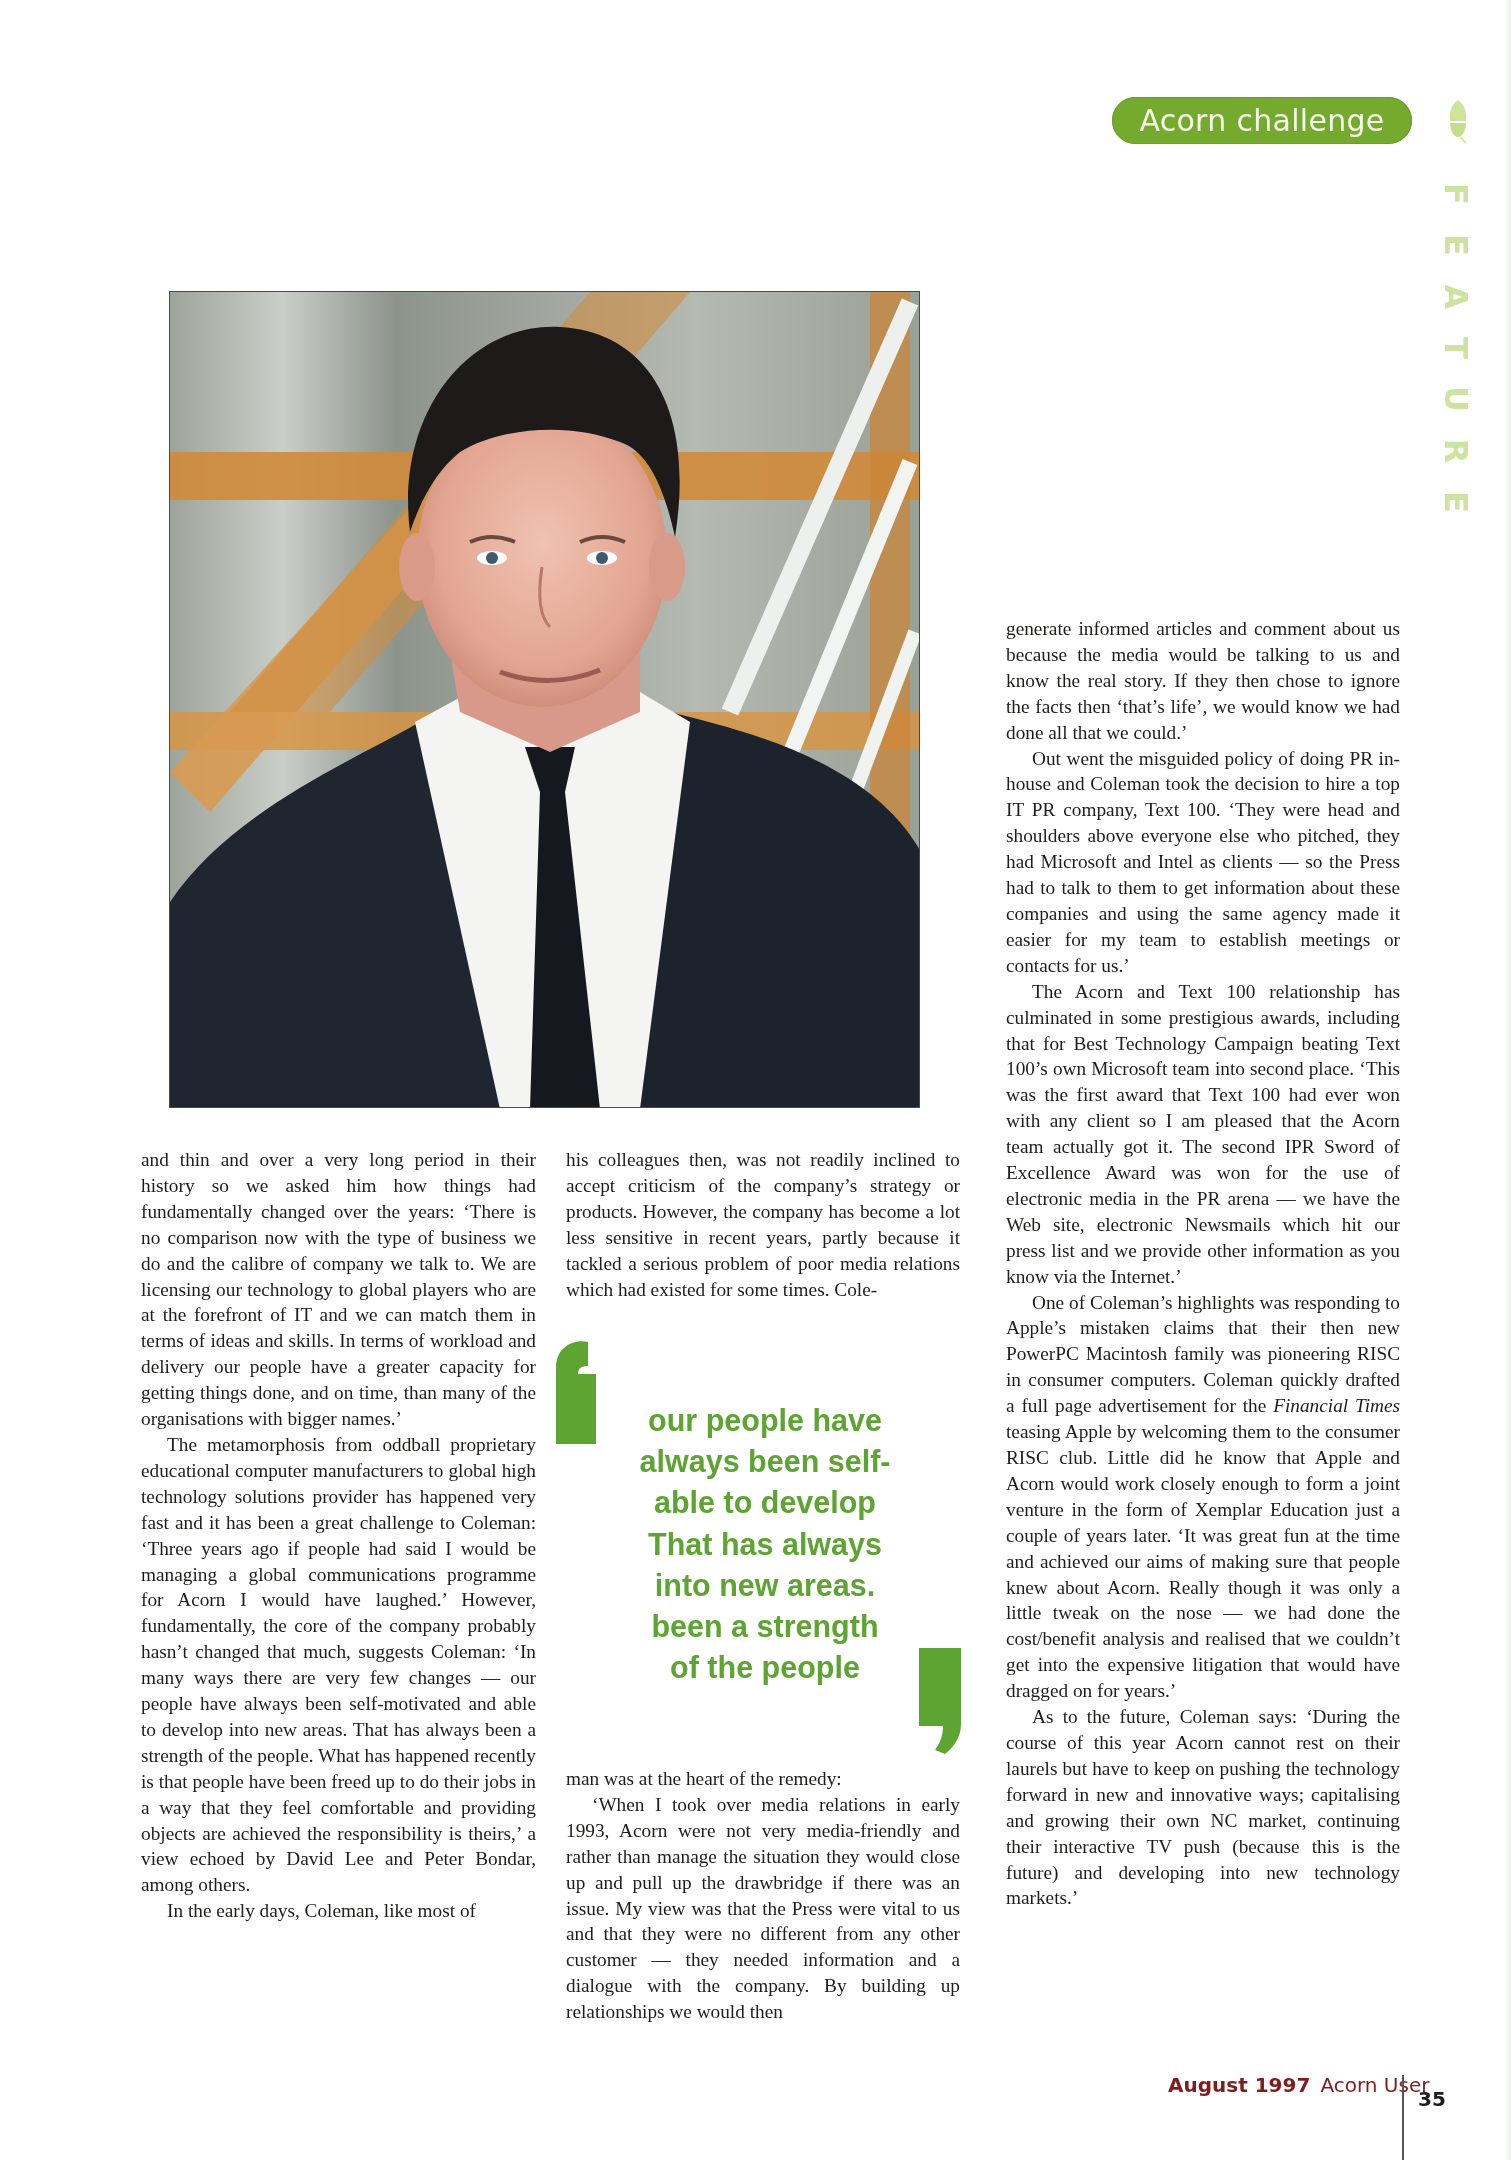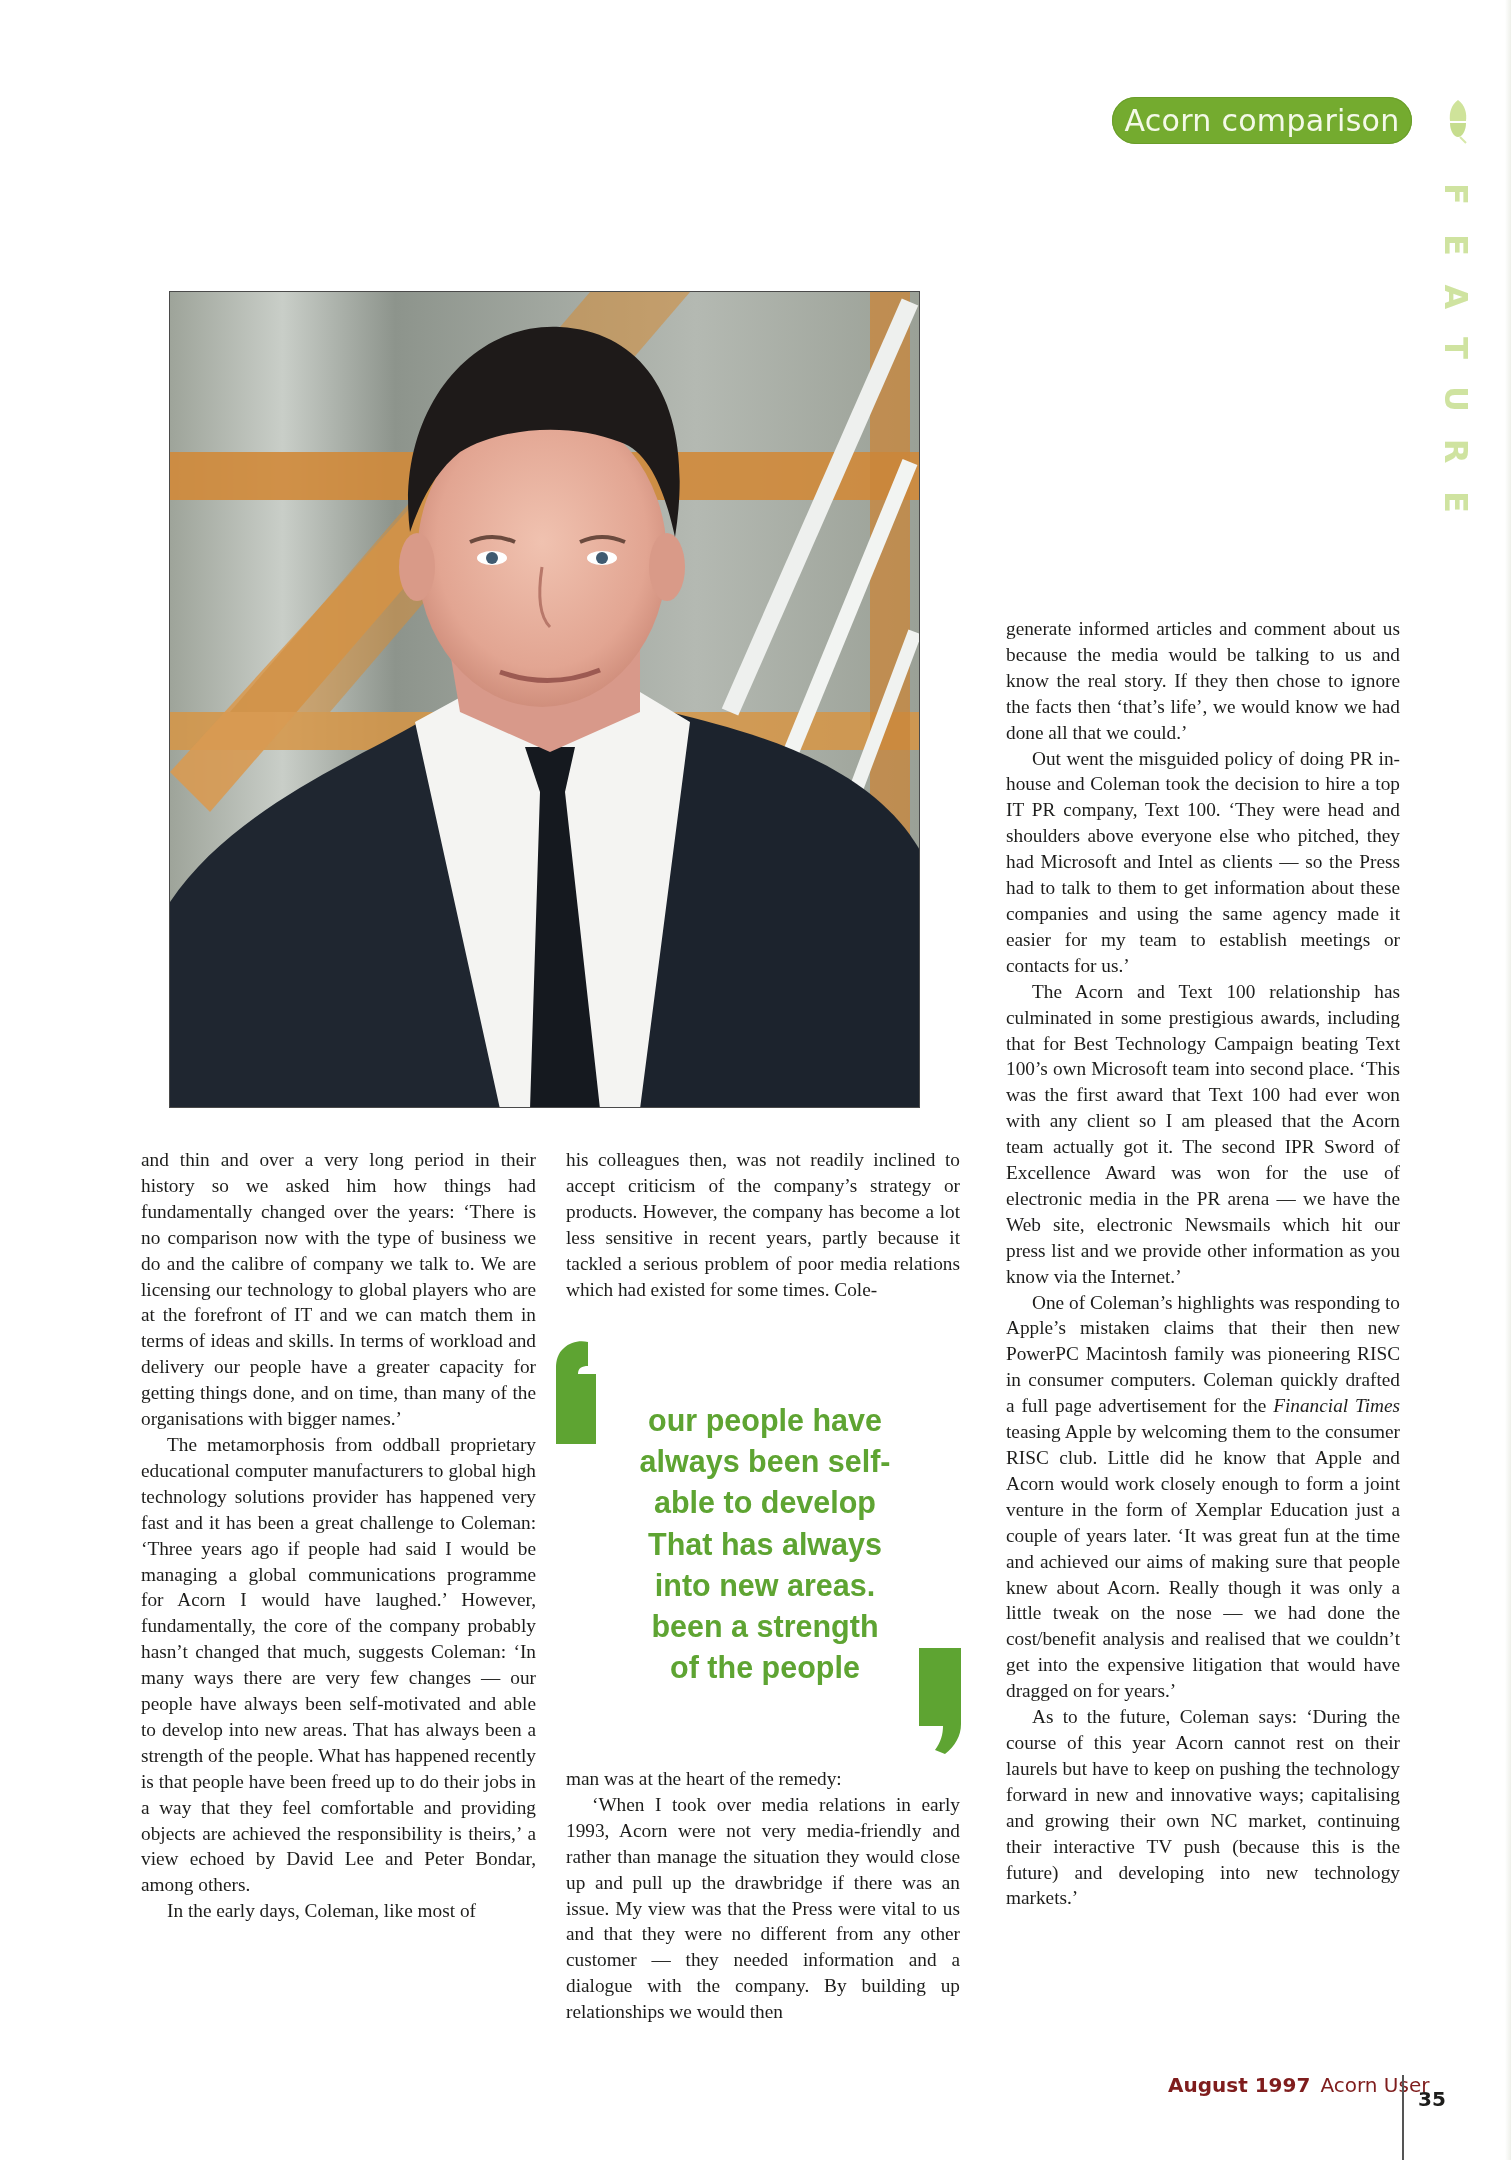--- a/index.html
+++ b/index.html
@@ -82,21 +82,21 @@
     display: flex; align-items: center;
     font-family: "DejaVu Sans", sans-serif; font-size: 20px; font-weight: bold; color: #1d1d1b; margin-top: 14px;
   }
 </style>
 </head>
 <body>
 
 <div class="page-edge"></div>
 
 <div class="section-pill">
-  <span>Acorn comparison</span>
+  <span>Acorn challenge</span>
 </div>
 
 <svg class="acorn-icon" viewBox="0 0 22 46">
   <path d="M11 1 C4 6 2 14 3 22 L19 22 C20 14 18 6 11 1 Z" fill="#cfe39a"></path>
   <path d="M3 24 L19 24 C19 32 15 38 11 38 C7 38 3 32 3 24 Z" fill="#c6dd8e"></path>
   <path d="M13 38 L19 44" stroke="#d6e8a8" stroke-width="2" fill="none"></path>
 </svg>
 
 <div class="feature-vertical">
   <span class="feature-letter">F</span>

